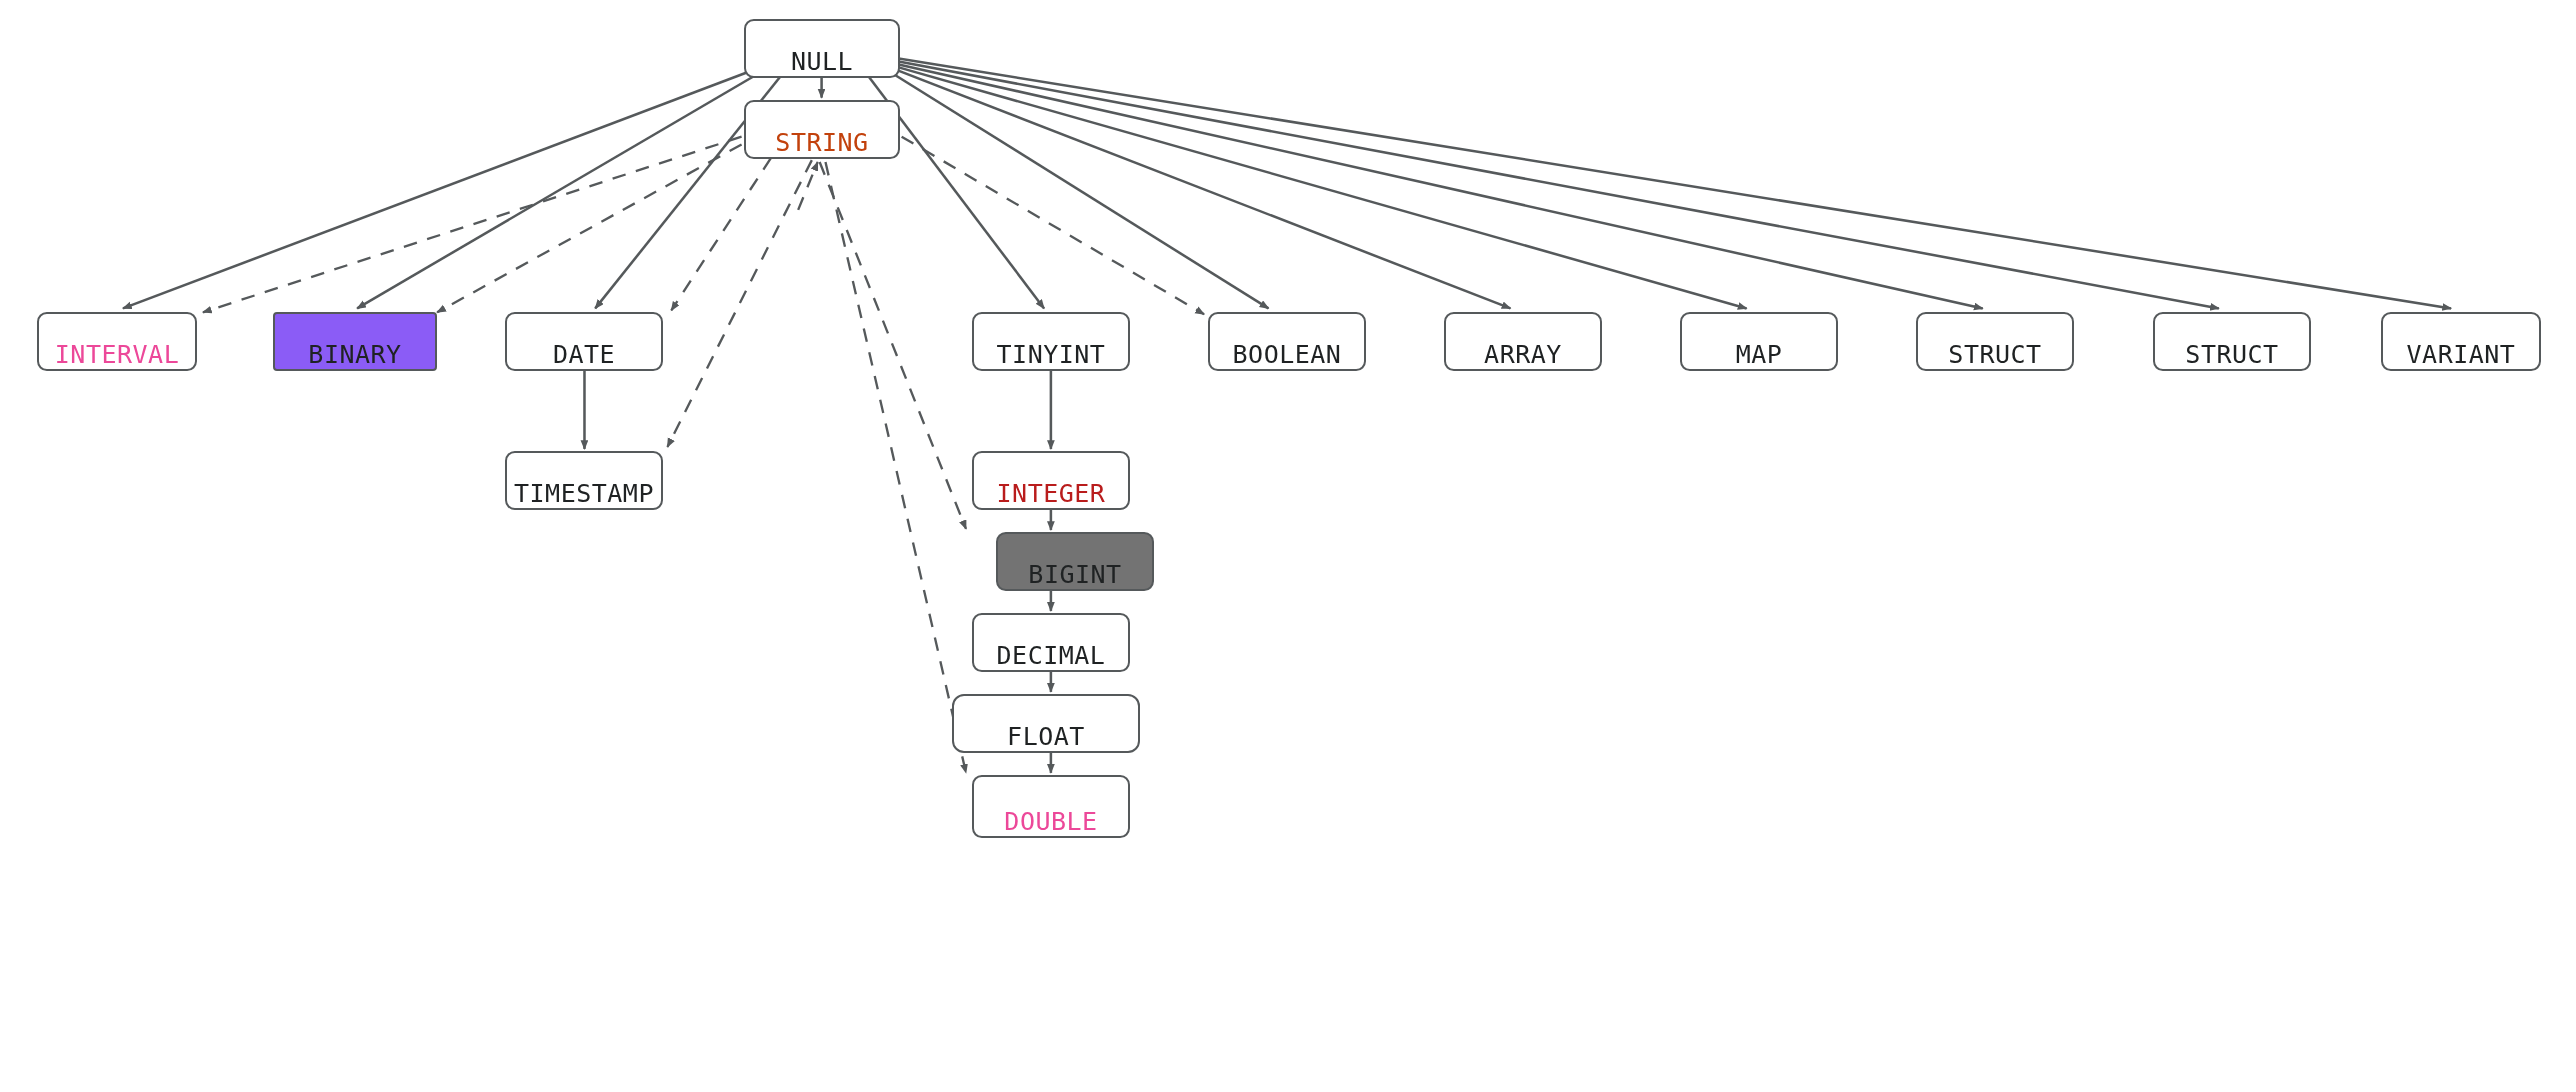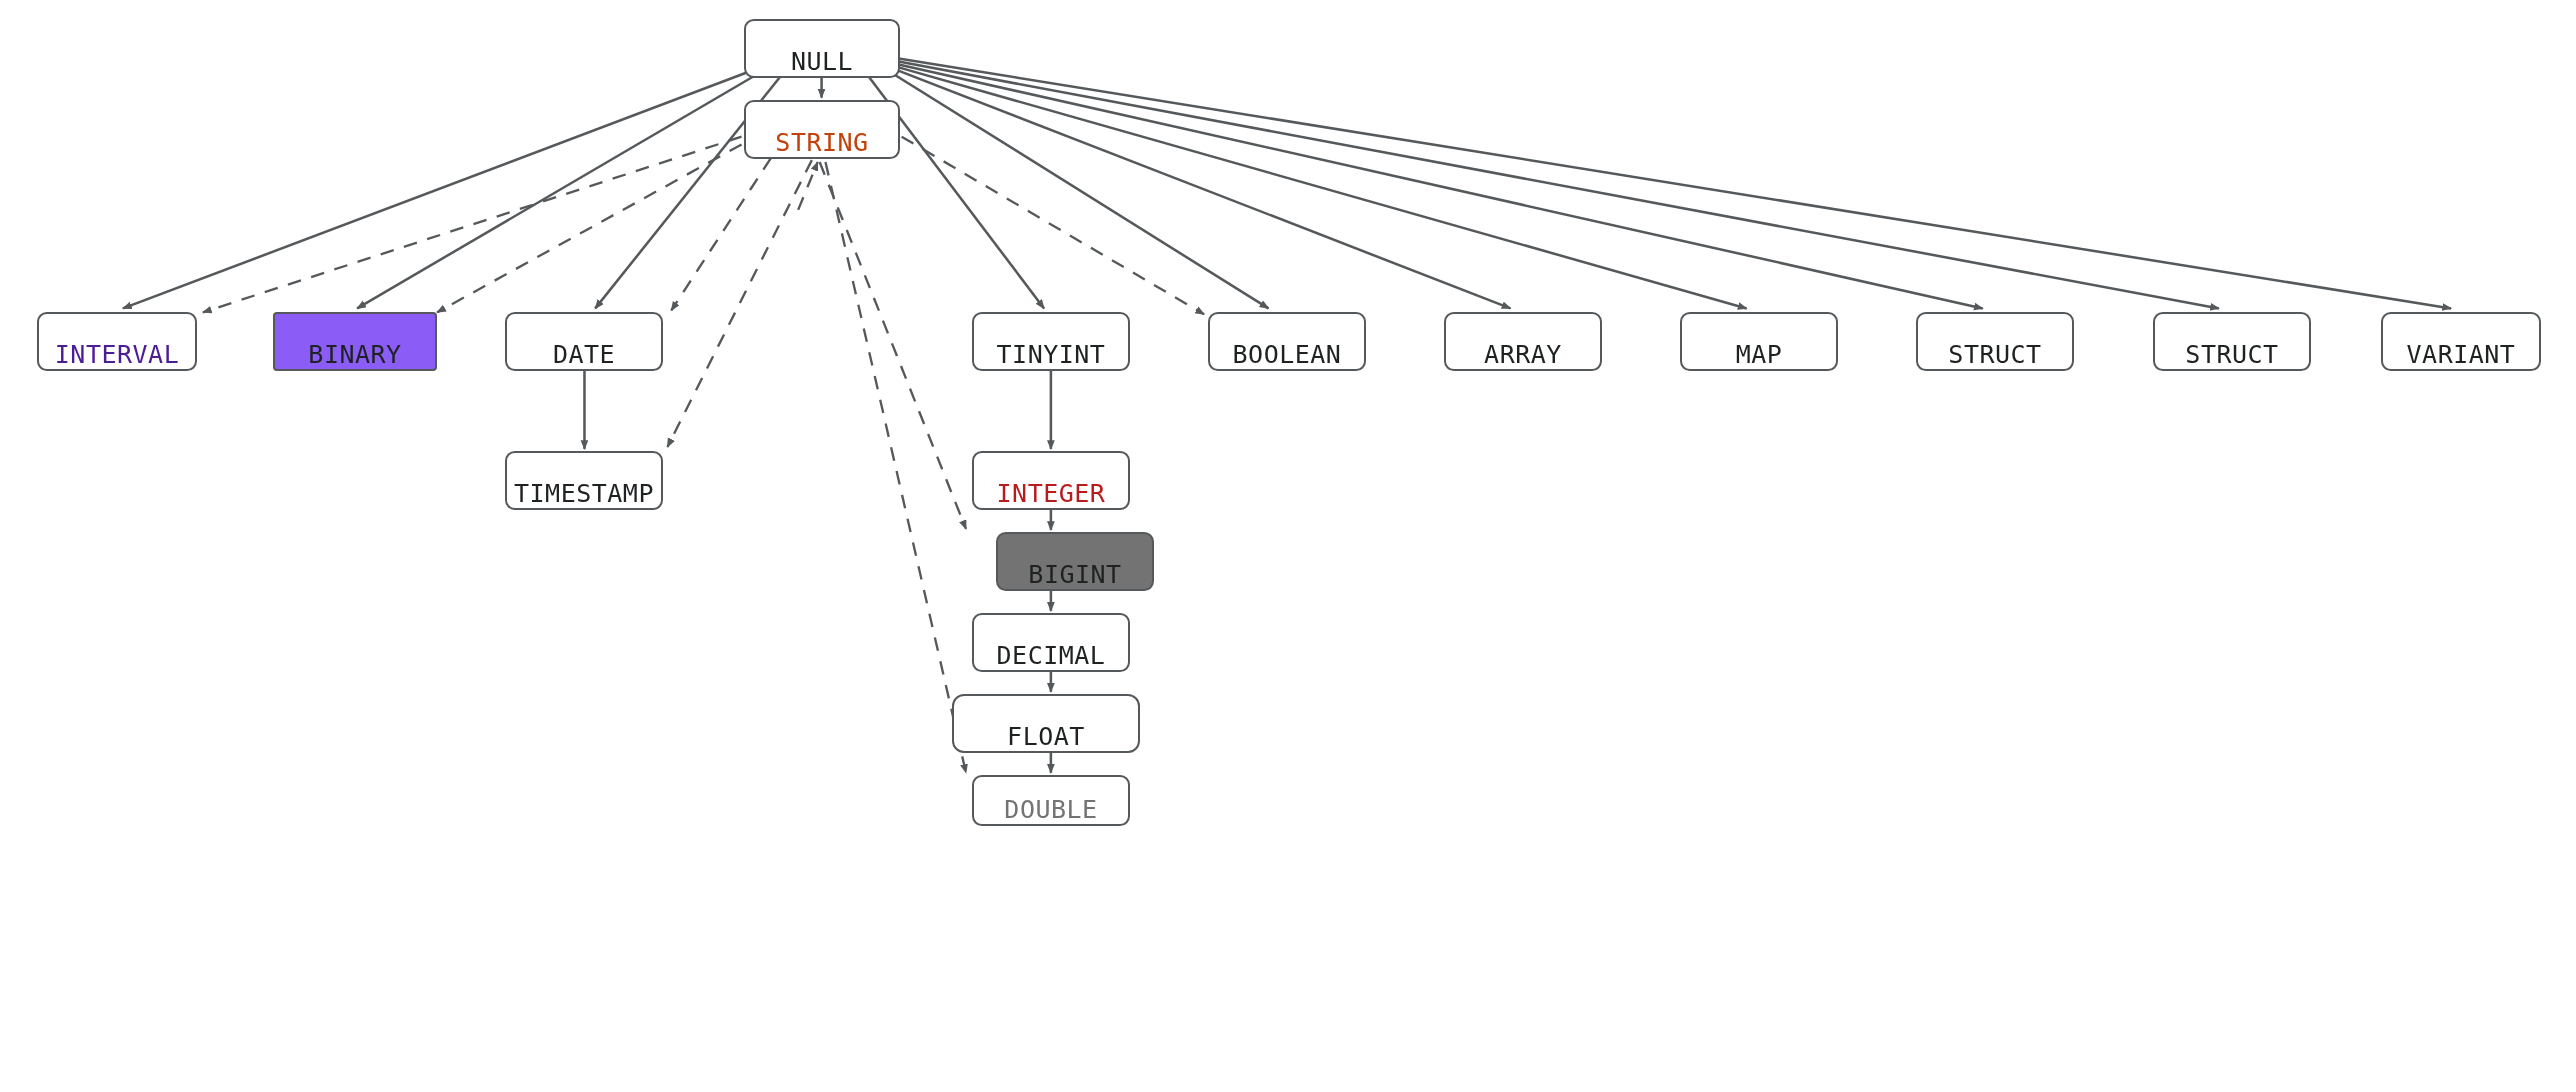--- a/index.html
+++ b/index.html
@@ -68,21 +68,21 @@
         <line x1="818" y1="215" x2="838" y2="166" stroke="#55595b" stroke-width="2.4" stroke-dasharray="14,11" marker-end="url(#arrow-dashed)"></line>
       </g>
   </svg>
   <div id="nodes-layer">
       <div class="node" style="left: 744px; top: 18.5px; width: 156px; height: 59px; border-color: rgb(85, 89, 91); background: rgb(255, 255, 255); color: rgb(31, 34, 35); border-radius: 9.8px;">
         <span>NULL</span>
       </div>
       <div class="node" style="left: 744px; top: 100px; width: 156px; height: 59px; border-color: rgb(85, 89, 91); background: rgb(255, 255, 255); color: #c2410c; border-radius: 9.8px;">
         <span>STRING</span>
       </div>
-      <div class="node" style="left: 37px; top: 312px; width: 160px; height: 59px; border-color: rgb(85, 89, 91); background: rgb(255, 255, 255); color: #4c1d95; border-radius: 9.8px;">
+      <div class="node" style="left: 37px; top: 312px; width: 160px; height: 59px; border-color: rgb(85, 89, 91); background: rgb(255, 255, 255); color: #ec4899; border-radius: 9.8px;">
         <span>INTERVAL</span>
       </div>
       <div class="node" style="left: 273px; top: 312px; width: 164px; height: 59px; border-color: rgb(85, 89, 91); background: #8b5cf6; color: rgb(31, 34, 35); border-radius: 4px;">
         <span>BINARY</span>
       </div>
       <div class="node" style="left: 505px; top: 312px; width: 158px; height: 59px; border-color: rgb(85, 89, 91); background: rgb(255, 255, 255); color: rgb(31, 34, 35); border-radius: 9.8px;">
         <span>DATE</span>
       </div>
       <div class="node" style="left: 972px; top: 312px; width: 158px; height: 59px; border-color: rgb(85, 89, 91); background: rgb(255, 255, 255); color: rgb(31, 34, 35); border-radius: 9.8px;">
         <span>TINYINT</span>
@@ -113,18 +113,18 @@
       </div>
       <div class="node" style="left: 972px; top: 532px; width: 158px; height: 59px; border-color: rgb(85, 89, 91); background: #737373; color: rgb(31, 34, 35); border-radius: 9.8px; margin-left: 24px;">
         <span>BIGINT</span>
       </div>
       <div class="node" style="left: 972px; top: 613px; width: 158px; height: 59px; border-color: rgb(85, 89, 91); background: rgb(255, 255, 255); color: rgb(31, 34, 35); border-radius: 9.8px;">
         <span>DECIMAL</span>
       </div>
       <div class="node" style="left: 952px; top: 694px; width: 188px; height: 59px; border-color: rgb(85, 89, 91); background: rgb(255, 255, 255); color: rgb(31, 34, 35); border-radius: 12px;">
         <span>FLOAT</span>
       </div>
-      <div class="node" style="left: 972px; top: 775px; width: 158px; height: 51px; border-color: rgb(85, 89, 91); background: rgb(255, 255, 255); color: #737373; border-radius: 9.8px;">
+      <div class="node" style="left: 972px; top: 775px; width: 158px; height: 63px; border-color: rgb(85, 89, 91); background: rgb(255, 255, 255); color: #ec4899; border-radius: 9.8px;">
         <span>DOUBLE</span>
       </div>
     </div>
 </div>
 
 
 </body></html>

